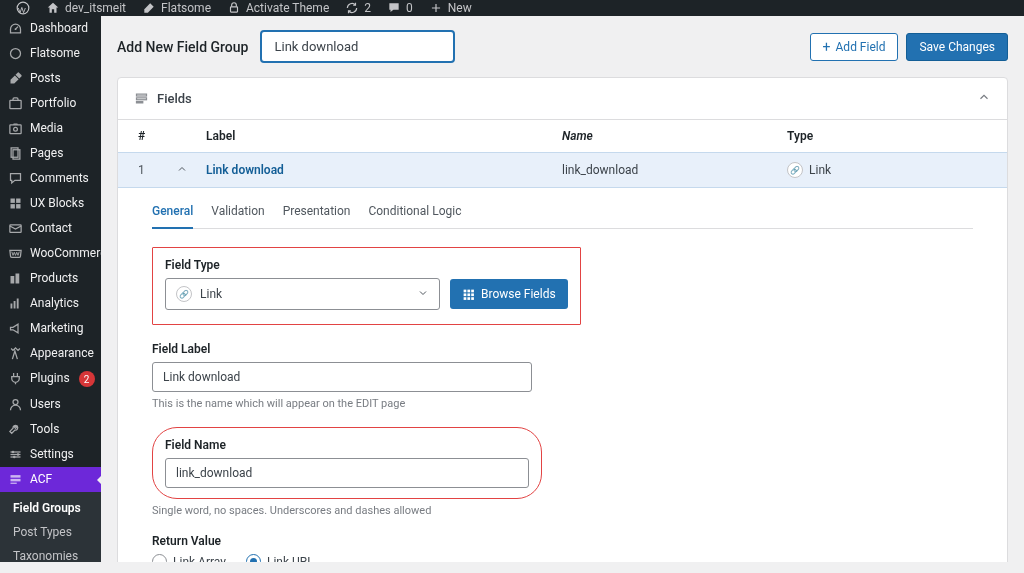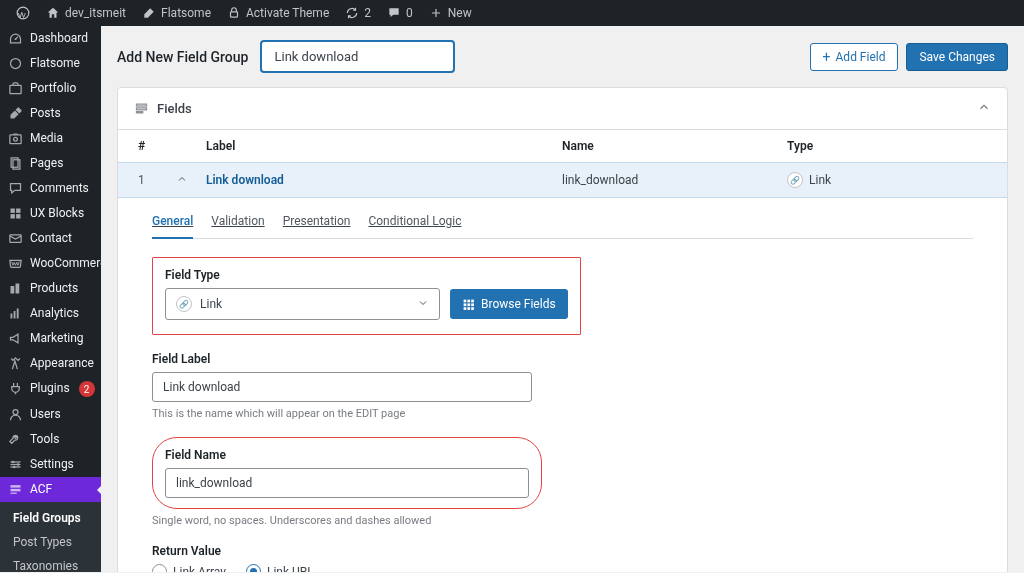--- a/index.html
+++ b/index.html
@@ -1,18 +1,18 @@
 <!DOCTYPE html>
 <html><head>
 <meta charset="utf-8">
 <style>
 * { margin:0; padding:0; box-sizing:border-box; font-family:-apple-system,BlinkMacSystemFont,"Segoe UI",Roboto,sans-serif; }
 body { background:#f0f0f1; font-size:13px; color:#3c434a; }
 
-.adminbar { height:26px; background:#1d2327; color:#c3c4c7; display:flex; align-items:center; padding:0 8px; font-size:12px; }
+.adminbar { height:16px; background:#1d2327; color:#c3c4c7; display:flex; align-items:center; padding:0 8px; font-size:12px; }
 .adminbar .ab-item { padding:0 8px; display:flex; align-items:center; gap:5px; color:#c3c4c7; cursor:pointer; }
 .adminbar .ab-item svg { width:14px; height:14px; }
 
 .layout { display:flex; height:calc(100vh - 27px); height:546px; }
 .sidebar { width:101px; background:#1d2327; color:#f0f0f1; display:flex; flex-direction:column; font-size:12px; overflow-y:auto; }
 .sidebar .menu-item { display:flex; gap:7px; padding:5px 8px; color:#f0f0f1; cursor:pointer; position:relative; }
 .sidebar .menu-item.current { background:#6d28d9; color:#fff; }
 .sidebar .menu-item.current::after { content:''; position:absolute; right:-1px; top:50%; transform:translateY(-50%); border:5px solid transparent; border-right-color:#f0f0f1; }
 .sidebar .menu-item svg { width:15px; height:15px; flex-shrink:0; opacity:0.65; }
 .sidebar .submenu { background:#2c3338; padding:4px 0; }
@@ -32,33 +32,33 @@
 .panel { background:#fff; border:1px solid #dcdcde; border-radius:4px; }
 .panel-head { display:flex; align-items:center; padding:12px 16px; border-bottom:1px solid #dcdcde; }
 .panel-head .title { font-size:13px; font-weight:500; display:flex; align-items:center; gap:8px; }
 .panel-head .caret { margin-left:auto; color:#787c82; cursor:pointer; }
 
 .field-table { width:100%; }
 .th-row { display:flex; padding:9px 20px; font-size:12px; color:#1d2327; font-weight:600; }
 .th-row .c-num { width:38px; }
 .th-row .c-tog { width:30px; }
 .th-row .c-label { flex:1; }
-.th-row .c-name { width:225px; }
+.th-row .c-name { width:225px;font-style:italic; }
 .th-row .c-type { width:200px; }
 
 .field-row { display:flex; align-items:center; padding:9px 20px; background:#e8f0fa; border-top:1px solid #c5d9ed; border-bottom:1px solid #c5d9ed; font-size:12px; }
 .field-row .c-num { width:38px; color:#50575e; }
 .field-row .c-tog { width:30px; color:#50575e; cursor:pointer; }
 .field-row .c-label { flex:1; color:#135e96; font-weight:600; cursor:pointer; }
 .field-row .c-name { width:225px; color:#3c434a; }
 .field-row .c-type { width:200px; display:flex; align-items:center; gap:6px; color:#3c434a; }
 .type-ico { width:16px; height:16px; border:1px solid #c3c4c7; border-radius:50%; display:inline-flex; align-items:center; justify-content:center; font-size:8px; background:#fff; }
 
 .field-editor { padding:16px 34px 20px; }
-.tabs { display:flex; gap:18px; border-bottom:1px solid #dcdcde; margin-bottom:18px;text-decoration:underline; }
+.tabs { display:flex; gap:18px; border-bottom:1px solid #dcdcde; margin-bottom:18px; }
 .tab { padding:0 0 9px; font-size:12px; color:#50575e; cursor:pointer; }
 .tab.active { color:#2271b1; border-bottom:2px solid #2271b1; margin-bottom:-1px; font-weight:500; }
 
 .setting { margin-bottom:17px; }
 .setting-label { font-size:12px; font-weight:600; color:#1d2327; margin-bottom:6px; display:block; }
 .setting-help { font-size:11px; color:#787c82; margin-top:5px; }
 .sel-wrap { display:flex; gap:10px; align-items:center; }
 .select-box { flex:0 0 275px; border:1px solid #8c8f94; border-radius:3px; padding:7px 10px; display:flex; align-items:center; gap:8px; background:#fff; cursor:pointer; font-size:12px; }
 .select-box .chev { margin-left:auto; color:#50575e; }
 .browse-btn { background:#2271b1; color:#fff; border:none; border-radius:3px; padding:8px 12px; font-size:12px; display:flex; align-items:center; gap:6px; cursor:pointer; }
@@ -137,30 +137,30 @@
       </div>
     <div class="menu-item">
         <svg viewBox="0 0 24 24" fill="currentColor">
           <circle cx="12" cy="12" r="8" fill="none" stroke="currentColor" stroke-width="2"></circle>
         </svg>
         <span>Flatsome</span>
       </div>
     <div style="height:4px"></div>
     <div class="menu-item">
         <svg viewBox="0 0 24 24" fill="currentColor">
+          <path d="M15 3l-3 3 6 6 3-3a2 2 0 000-3l-3-3a2 2 0 00-3 0zM11 7l-7 7v6h6l7-7"></path>
+        </svg>
+        <span>Posts</span>
+      </div>
+    <div class="menu-item">
+        <svg viewBox="0 0 24 24" fill="currentColor">
           <rect x="3" y="7" width="18" height="13" rx="1" fill="none" stroke="currentColor" stroke-width="2"></rect>
           <path d="M8 7V5a2 2 0 012-2h4a2 2 0 012 2v2" fill="none" stroke="currentColor" stroke-width="2"></path>
         </svg>
         <span>Portfolio</span>
-      </div>
-    <div class="menu-item">
-        <svg viewBox="0 0 24 24" fill="currentColor">
-          <path d="M15 3l-3 3 6 6 3-3a2 2 0 000-3l-3-3a2 2 0 00-3 0zM11 7l-7 7v6h6l7-7"></path>
-        </svg>
-        <span>Posts</span>
       </div>
     <div class="menu-item">
         <svg viewBox="0 0 24 24" fill="currentColor">
           <circle cx="12" cy="13" r="3" fill="none" stroke="currentColor" stroke-width="2"></circle>
           <rect x="3" y="6" width="18" height="14" rx="1" fill="none" stroke="currentColor" stroke-width="2"></rect>
           <path d="M8 6l1-2h6l1 2"></path>
         </svg>
         <span>Media</span>
       </div>
     <div class="menu-item">

